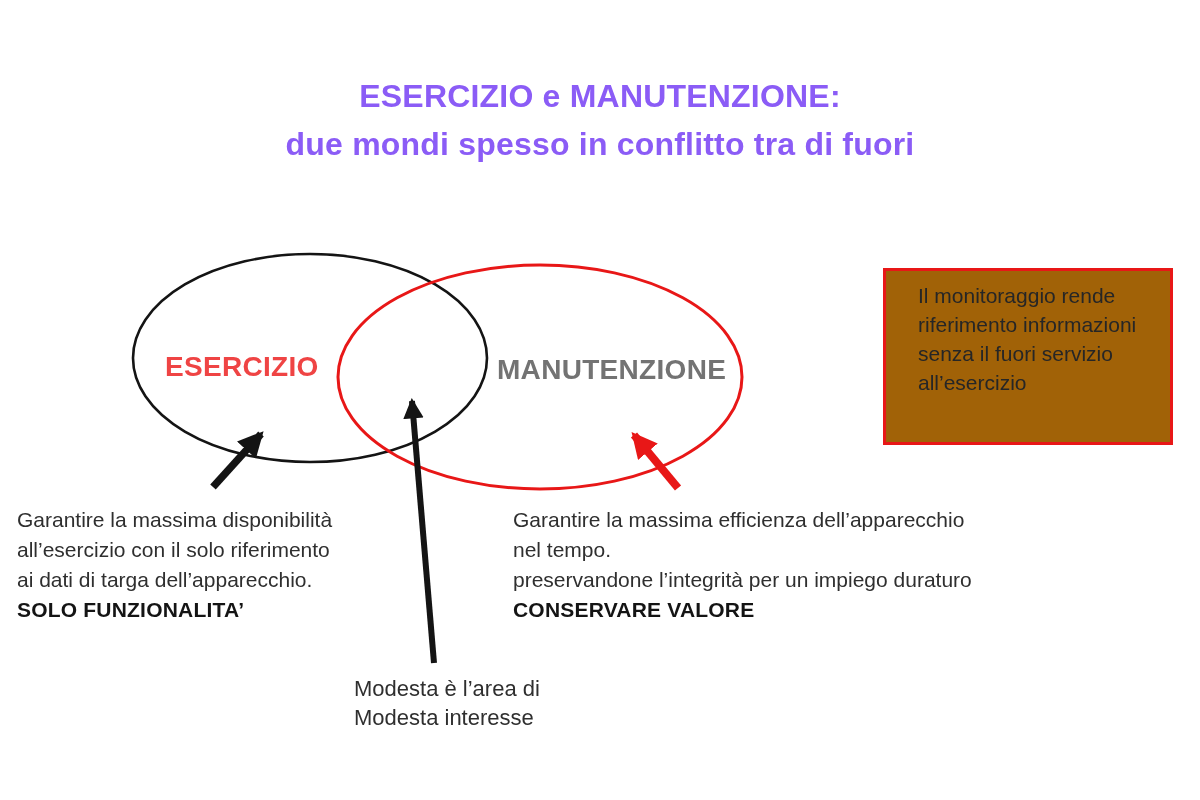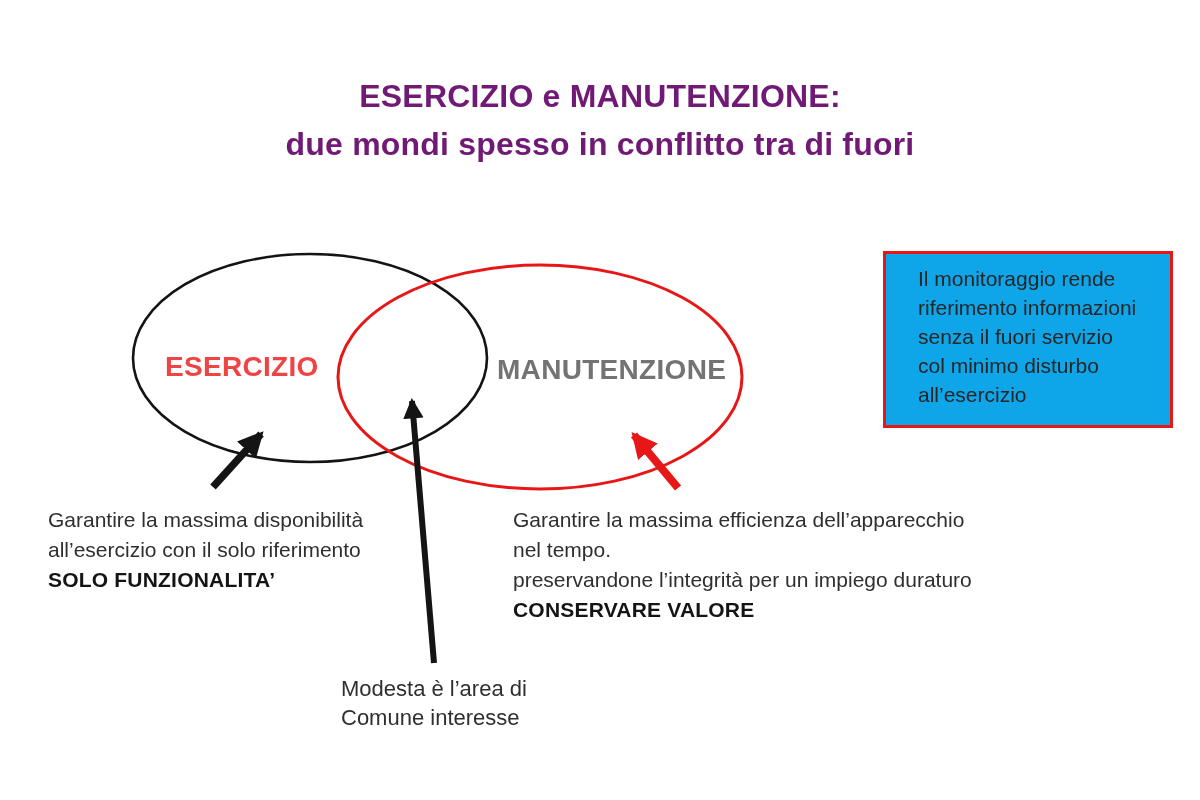--- a/index.html
+++ b/index.html
@@ -7,41 +7,41 @@
     position:relative;
     width:1200px;height:800px;
     background:#ffffff;
     font-family:"Liberation Sans", sans-serif;
     color:#2d2d2d;
     overflow:hidden;
   }
   .title{
     position:absolute;left:0;top:72px;width:1200px;
     text-align:center;font-weight:700;font-size:32px;line-height:48px;
-    color:#701a75;letter-spacing:0.2px;
+    color:#8b5cf6;letter-spacing:0.2px;
   }
   .svg-layer{position:absolute;left:0;top:0;width:1200px;height:800px;}
   .venn-label{
     position:absolute;font-weight:700;font-size:28px;letter-spacing:0.3px;
     color:#ef4444;white-space:nowrap;
   }
   .venn-label.red{color:#737373;}
   .note{
     position:absolute;font-size:21px;line-height:30px;color:#2f2f2f;
   }
   .note .emphasis{
     font-weight:700;color:#141414;text-align:left;letter-spacing:0.2px;
   }
   .note-line{display:block;white-space:nowrap;}
   .bottom-note{
-    position:absolute;left:341px;top:674px;font-size:22px;line-height:29px;color:#2f2f2f;
+    position:absolute;left:354px;top:674px;font-size:22px;line-height:29px;color:#2f2f2f;
   }
   .callout{
-    position:absolute;left:883px;top:251px;width:252px;height:161px;
-    border:3px solid #e81717;background:#0ea5e9;
+    position:absolute;left:883px;top:268px;width:252px;height:161px;
+    border:3px solid #e81717;background:#a16207;
     padding:10px 0 0 32px;
     font-size:21px;line-height:29px;color:#262626;
   }
 </style>
 </head>
 <body>
 
 <div class="page">
 
   <div class="title">
@@ -63,39 +63,39 @@
     <ellipse cx="540" cy="377" rx="202" ry="112" fill="none" stroke="#e81717" stroke-width="3"></ellipse>
 
     <line x1="213" y1="487" x2="261" y2="434" stroke="#141414" stroke-width="7.5" marker-end="url(#ah-black)"></line>
     <line x1="434" y1="663" x2="412" y2="401" stroke="#141414" stroke-width="6" marker-end="url(#ah-black)"></line>
     <line x1="678" y1="488" x2="634" y2="435" stroke="#e81717" stroke-width="8" marker-end="url(#ah-red)"></line>
   </svg>
 
   <div class="venn-label" style="left:165px;top:351px;">ESERCIZIO</div>
   <div class="venn-label red" style="left:497px;top:354px;">MANUTENZIONE</div>
 
-  <div class="note" style="left:17px;top:505px;width:360px;margin-left:31px;">
+  <div class="note" style="left:17px;top:505px;width:360px;">
     <span class="note-line">Garantire la massima disponibilità</span>
     <span class="note-line">all’esercizio con il solo riferimento</span>
+    <span class="note-line">ai dati di targa dell’apparecchio.</span>
     <span class="note-line emphasis">SOLO FUNZIONALITA’</span>
   </div>
 
   <div class="note" style="left:513px;top:505px;width:520px;">
     <span class="note-line">Garantire la massima efficienza dell’apparecchio</span>
     <span class="note-line">nel tempo.</span>
     <span class="note-line">preservandone l’integrità per un impiego duraturo</span>
     <span class="note-line emphasis">CONSERVARE VALORE</span>
   </div>
 
   <div class="bottom-note">
     <span class="note-line">Modesta è l’area di</span>
-    <span class="note-line">Comune interesse</span>
+    <span class="note-line">Modesta interesse</span>
   </div>
 
   <div class="callout">
     <span class="note-line">Il monitoraggio rende</span>
     <span class="note-line">riferimento informazioni</span>
     <span class="note-line">senza il fuori servizio</span>
-    <span class="note-line">col minimo disturbo</span>
     <span class="note-line">all’esercizio</span>
   </div>
 
 </div>
 
 </body></html>

